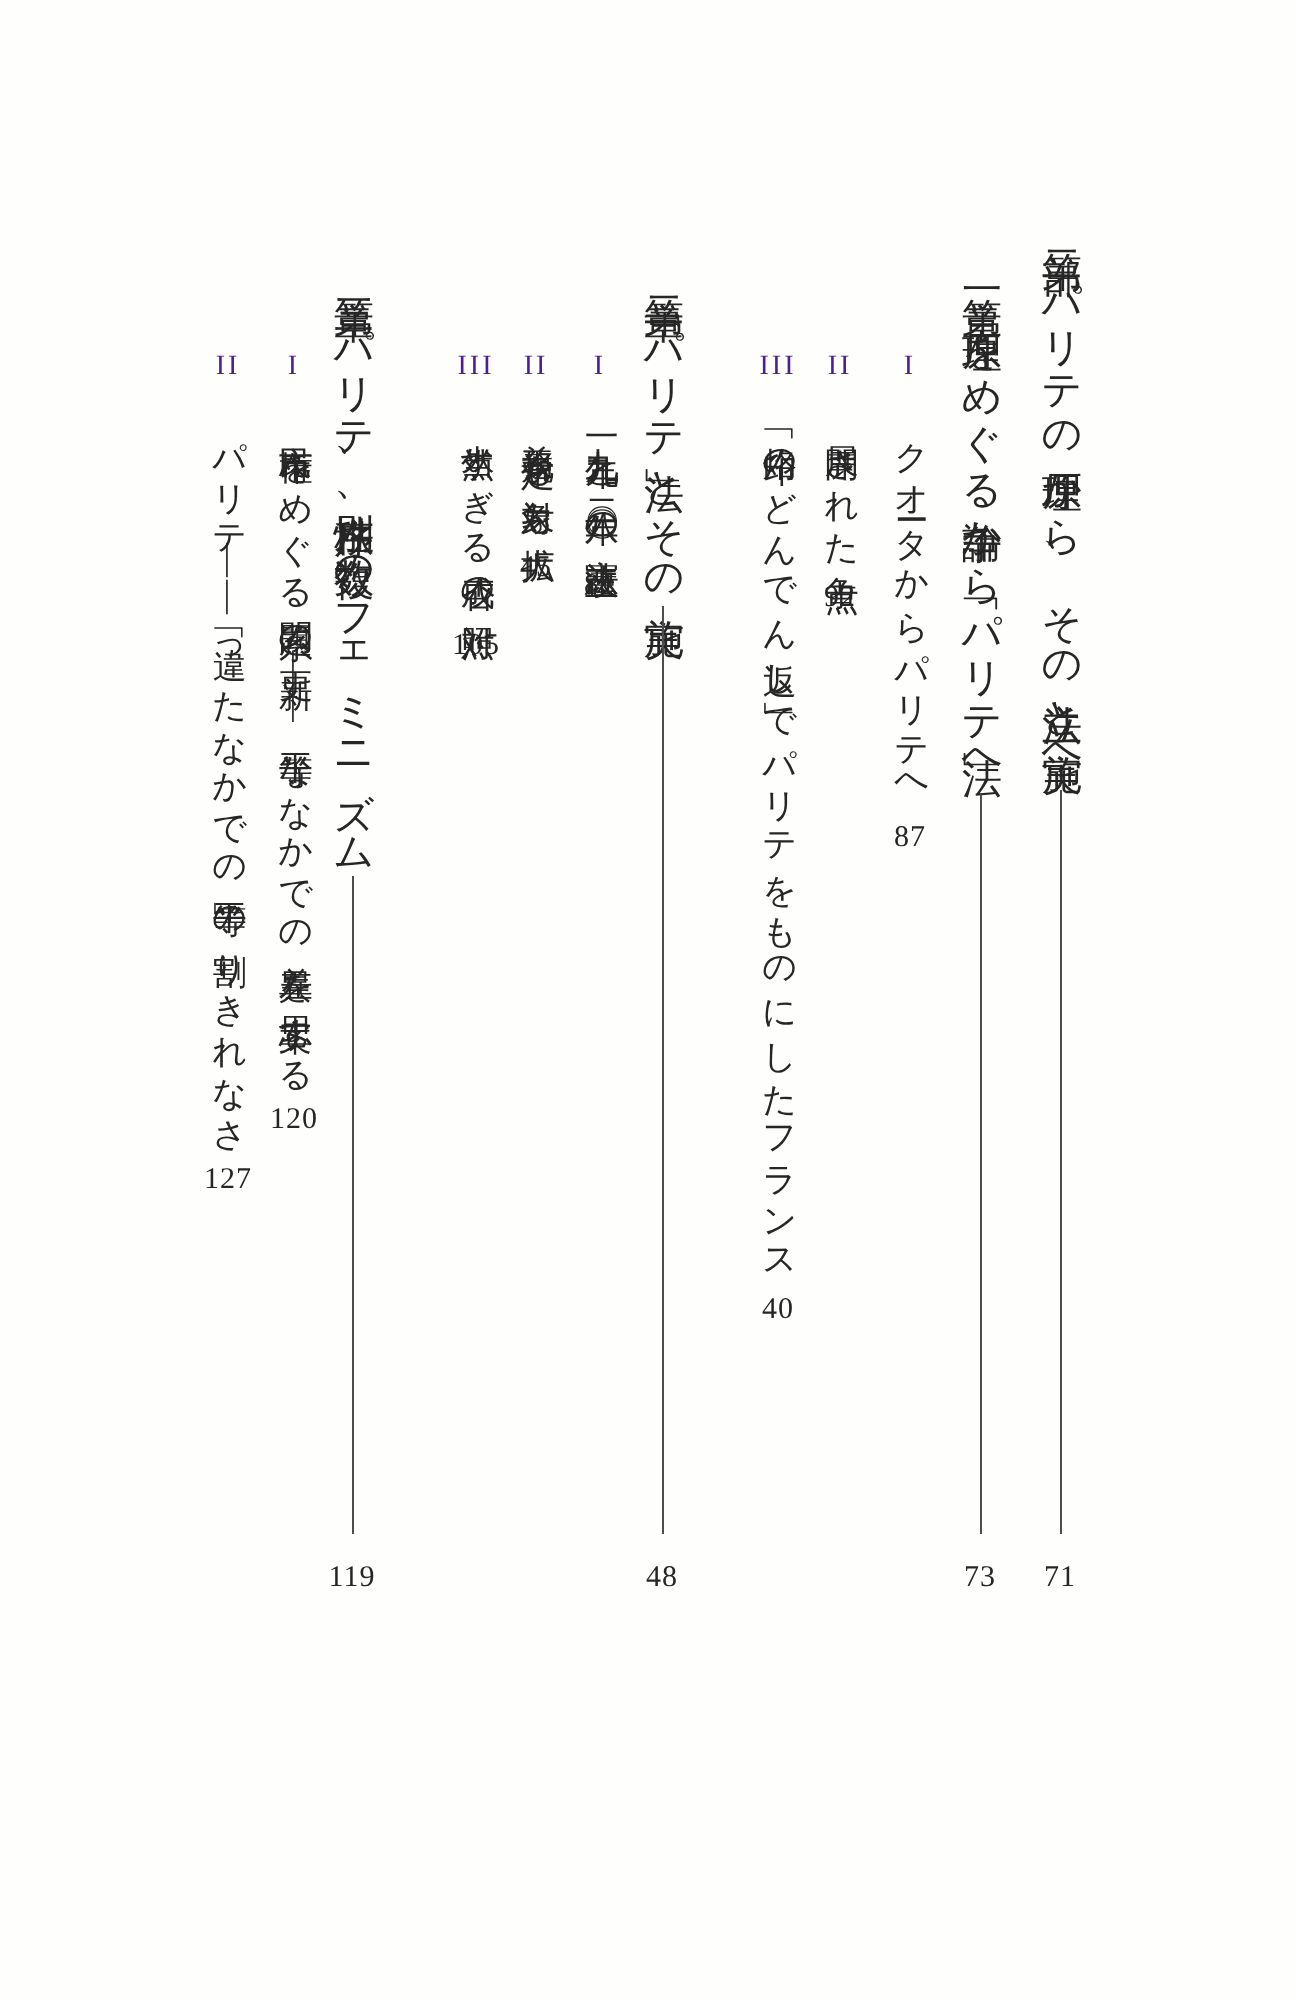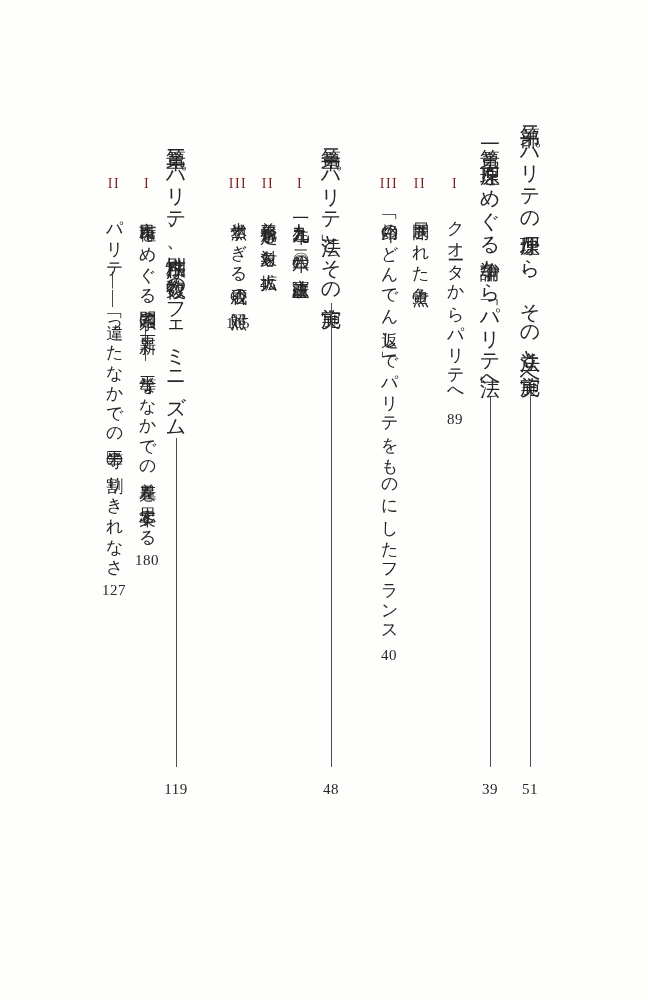--- a/index.html
+++ b/index.html
@@ -33,21 +33,21 @@
   .entry.head .vtext{ font-size:20px; letter-spacing:0.5px; }
   .entry.head .label{ margin-inline-end:15px; letter-spacing:1px; }
   
   .entry.item .vtext{ font-size:17px; letter-spacing:1.5px; }
   .rn{
     writing-mode:horizontal-tb;
     font-size:14px;
     letter-spacing:1.5px;
     line-height:14px;
     margin-bottom:18px;
-    color:#7f1d1d;
+    color:#4c1d95;
   }
   .leader{
     flex:1 1 auto;
     width:1px;
     min-height:30px;
     background:#4d4d4d;
     margin:10px 0 15px 0;
   }
   .pg{
     writing-mode:horizontal-tb;
@@ -61,33 +61,33 @@
   .entry.item .pg{ margin-top:14px; }
 </style>
 </head>
 <body>
 
 <div class="page">
 
   <div class="entry head" style="right:103px; top:110px; bottom:203px;">
     <div class="vtext"><span class="label">第二部</span><span>パリテの原理から、その立法と実施へ</span></div>
     <div class="leader"></div>
-    <div class="pg">51</div>
+    <div class="pg">71</div>
   </div>
 
   <div class="entry head" style="right:143px; top:133px; bottom:203px;">
     <div class="vtext"><span class="label">第一章</span><span>原理をめぐる論争から「パリテ法」へ</span></div>
     <div class="leader"></div>
-    <div class="pg">39</div>
+    <div class="pg">73</div>
   </div>
 
   <div class="entry item" style="right:178px; top:177px;">
     <div class="rn">I</div>
     <div class="vtext">クオータからパリテへ</div>
-    <div class="pg">89</div>
+    <div class="pg">87</div>
   </div>
 
   <div class="entry item" style="right:213px; top:177px;">
     <div class="rn">II</div>
     <div class="vtext">展開された争点</div>
     <div class="pg">92</div>
   </div>
 
   <div class="entry item" style="right:244px; top:177px;">
     <div class="rn">III</div>
@@ -121,21 +121,21 @@
 
   <div class="entry head" style="right:457px; top:133px; bottom:203px;">
     <div class="vtext"><span class="label">第三章</span><span>パリテ、性別秩序、複数のフェミニズム</span></div>
     <div class="leader"></div>
     <div class="pg">119</div>
   </div>
 
   <div class="entry item" style="right:486px; top:177px;">
     <div class="rn">I</div>
     <div class="vtext">市民権をめぐる問題系の更新——平等ななかでの差異を思案する</div>
-    <div class="pg">180</div>
+    <div class="pg">120</div>
   </div>
 
   <div class="entry item" style="right:519px; top:177px;">
     <div class="rn">II</div>
     <div class="vtext">パリテ——「違ったなかでの平等」の割りきれなさ</div>
     <div class="pg">127</div>
   </div>
 
 </div>
 

